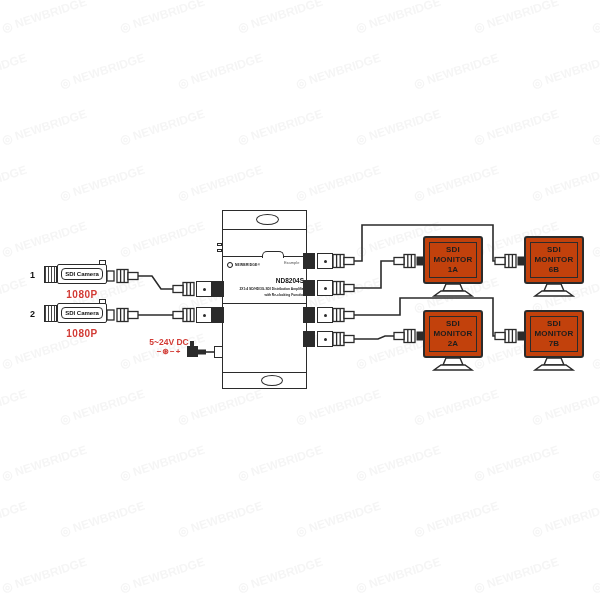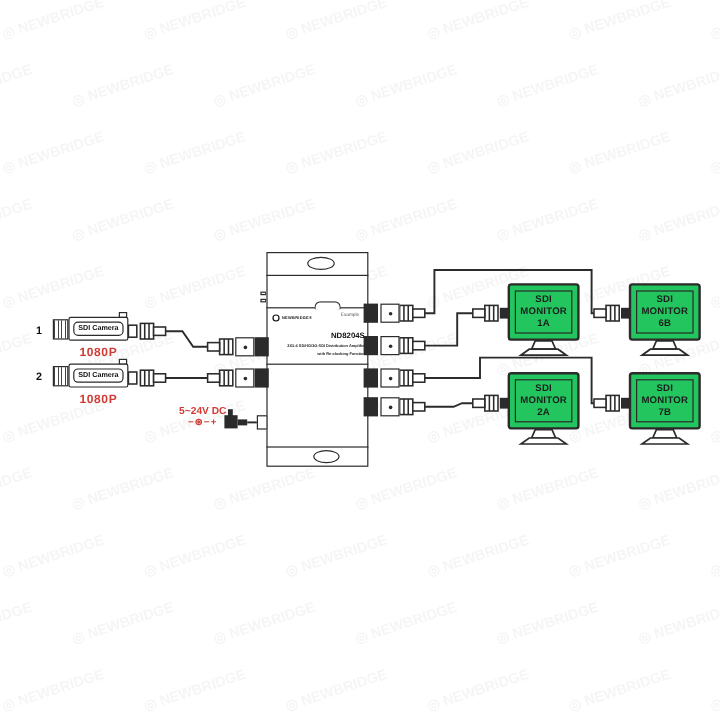--- a/index.html
+++ b/index.html
@@ -43,21 +43,21 @@
   .panel-desc { position:absolute; right:295px; font-size:6.5px; color:#222; white-space:nowrap;
                 transform:scale(0.5); transform-origin:right top; font-weight:bold; }
   .panel-note { position:absolute; right:301px; top:261px; font-size:6px; color:#555;
                 transform:scale(0.66); transform-origin:right top; white-space:nowrap; }
   .logo { position:absolute; left:227px; top:262px; display:flex; align-items:center; gap:2px; }
   .logo-dot { width:6px; height:6px; border:1.6px solid #111; border-radius:50%; background:#fff; }
   .logo-txt { font-size:6px; font-weight:bold; color:#111; transform:scale(0.55);
               transform-origin:left center; white-space:nowrap; letter-spacing:0.4px; }
 
   .monitor { position:absolute; width:60px; height:48px; border:2px solid var(--ink);
-             border-radius:3px; background:#22c55e; }
+             border-radius:3px; background:#c2410c; }
   .screen { position:absolute; left:4px; top:4px; right:4px; bottom:4px;
             border:1.5px solid var(--ink); display:flex; flex-direction:column;
             align-items:center; justify-content:center; text-align:center;
             font-weight:bold; font-size:8px; line-height:1.25; color:#1d1d1d; letter-spacing:0.2px; }
 
   .pwr-label { position:absolute; left:140px; top:337px; width:58px; text-align:center;
                font-size:8.5px; font-weight:bold; color:var(--red); white-space:nowrap; }
   .pwr-pol { position:absolute; left:140px; top:347px; width:58px; text-align:center;
              font-size:8px; font-weight:bold; color:var(--red); letter-spacing:1px; }
   .dc-port { position:absolute; left:214px; top:346px; width:9px; height:12px;

